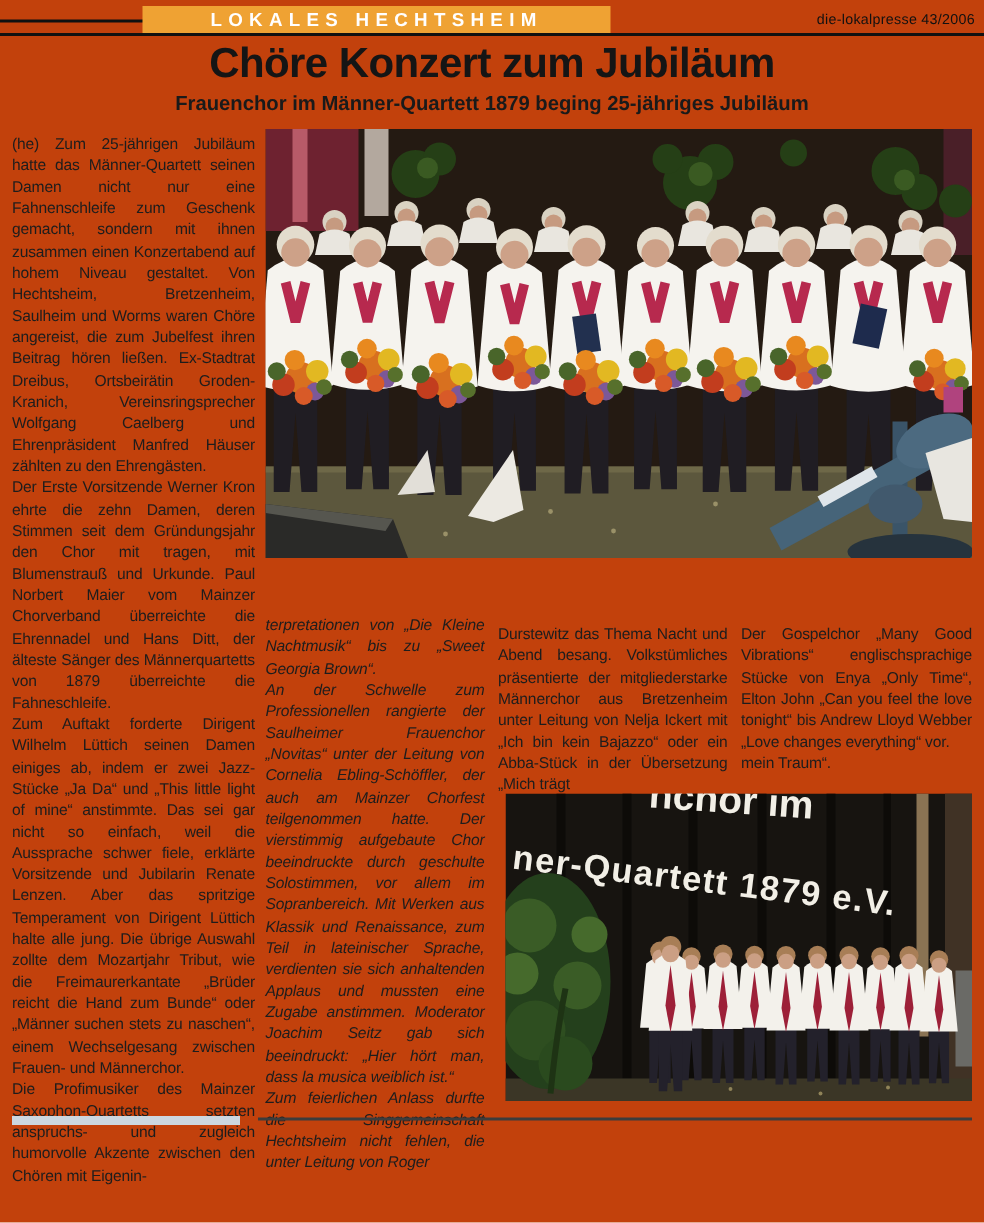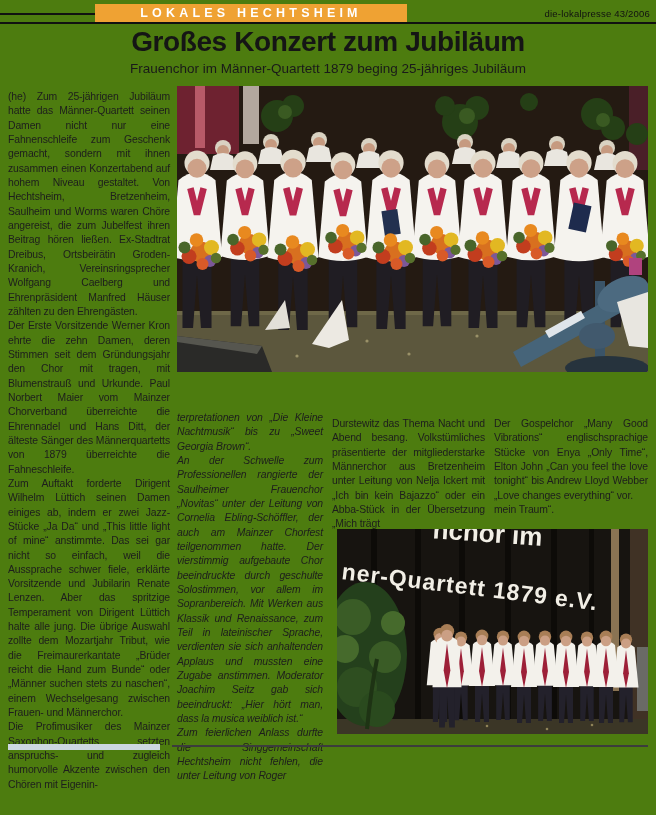--- a/index.html
+++ b/index.html
@@ -1,31 +1,31 @@
 <!DOCTYPE html>
 <html lang="de"><head>
 <meta charset="utf-8">
 <style>
   html,body{margin:0;padding:0;background:#ffffff;}
   #page{
-    position:relative;width:656px;height:815px;background:#4d7c0f;
+    position:relative;width:656px;height:815px;background:#c2410c;
     font-family:"Liberation Sans", sans-serif;color:#1c1c1c;overflow:hidden;
   }
   .abs{position:absolute;}
   
   #rule-left{left:0;top:13px;width:96px;height:2px;background:#111;}
   #section-banner{left:95px;top:4px;width:312px;height:19px;background:#efa233;
     color:#fff;font-weight:bold;font-size:12.5px;letter-spacing:4.2px;
     text-align:center;line-height:19px;white-space:nowrap;}
   #masthead{right:6px;top:8px;font-size:9.5px;color:#111;letter-spacing:0.2px;}
   #rule-top{left:0;top:22px;width:656px;height:2px;background:#111;}
   #headline{left:0;top:26px;width:656px;text-align:center;font-size:28px;
     font-weight:bold;color:#151515;letter-spacing:-0.4px;}
   #subheadline{left:0;top:61px;width:656px;text-align:center;font-size:13.5px;
-    font-weight:normal;color:#1a1a1a;}
+    font-weight:bold;color:#1a1a1a;}
   
   .bodytext{font-size:10.4px;line-height:14.33px;text-align:justify;
     color:#1d1d1d;letter-spacing:-0.1px;}
   .bodytext p{margin:0;}
   #col1{left:8px;top:90px;width:162px;height:648px;}
   #col2{left:177px;top:411px;width:146px;height:320px;font-style:italic;}
   #col3{left:332px;top:417px;width:153px;height:106px;}
   #col4{left:494px;top:417px;width:154px;height:106px;}
   
   #photo1{left:177px;top:86px;width:471px;height:286px;}
@@ -41,21 +41,21 @@
 </style>
 </head>
 <body>
 
 <div id="page">
 
   <div class="abs" id="rule-left"></div>
   <div class="abs" id="section-banner">LOKALES HECHTSHEIM</div>
   <div class="abs" id="masthead">die-lokalpresse 43/2006</div>
   <div class="abs" id="rule-top"></div>
-  <div class="abs" id="headline">Großes Konzert zum Jubiläum</div>
+  <div class="abs" id="headline">Chöre Konzert zum Jubiläum</div>
   <div class="abs" id="subheadline">Frauenchor im Männer-Quartett 1879 beging 25-jähriges Jubiläum</div>
 
   <div class="abs bodytext" id="col1">
     <p>(he) Zum 25-jährigen Jubiläum hatte das Männer-Quartett seinen Damen nicht nur eine Fahnenschleife zum Geschenk gemacht, sondern mit ihnen zusammen einen Konzertabend auf hohem Niveau gestaltet. Von Hechtsheim, Bretzenheim, Saulheim und Worms waren Chöre angereist, die zum Jubelfest ihren Beitrag hören ließen. Ex-Stadtrat Dreibus, Ortsbeirätin Groden-Kranich, Vereinsringsprecher Wolfgang Caelberg und Ehrenpräsident Manfred Häuser zählten zu den Ehrengästen.</p>
     <p>Der Erste Vorsitzende Werner Kron ehrte die zehn Damen, deren Stimmen seit dem Gründungsjahr den Chor mit tragen, mit Blumenstrauß und Urkunde. Paul Norbert Maier vom Mainzer Chorverband überreichte die Ehrennadel und Hans Ditt, der älteste Sänger des Männerquartetts von 1879 überreichte die Fahneschleife.</p>
     <p>Zum Auftakt forderte Dirigent Wilhelm Lüttich seinen Damen einiges ab, indem er zwei Jazz-Stücke „Ja Da“ und „This little light of mine“ anstimmte. Das sei gar nicht so einfach, weil die Aussprache schwer fiele, erklärte Vorsitzende und Jubilarin Renate Lenzen. Aber das spritzige Temperament von Dirigent Lüttich halte alle jung. Die übrige Auswahl zollte dem Mozartjahr Tribut, wie die Freimaurerkantate „Brüder reicht die Hand zum Bunde“ oder „Männer suchen stets zu naschen“, einem Wechselgesang zwischen Frauen- und Männerchor.</p>
     <p>Die Profimusiker des Mainzer Saxophon-Quartetts setzten anspruchs- und zugleich humorvolle Akzente zwischen den Chören mit Eigenin-</p>
   </div>
 
   <div class="abs" id="photo1">

